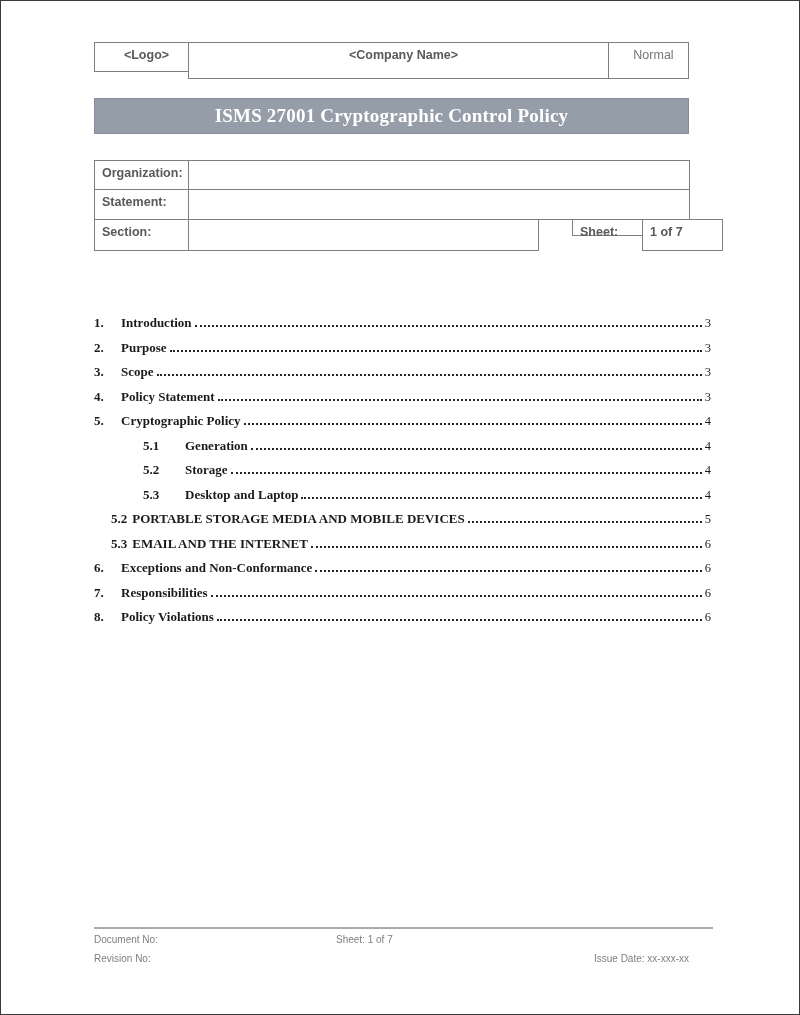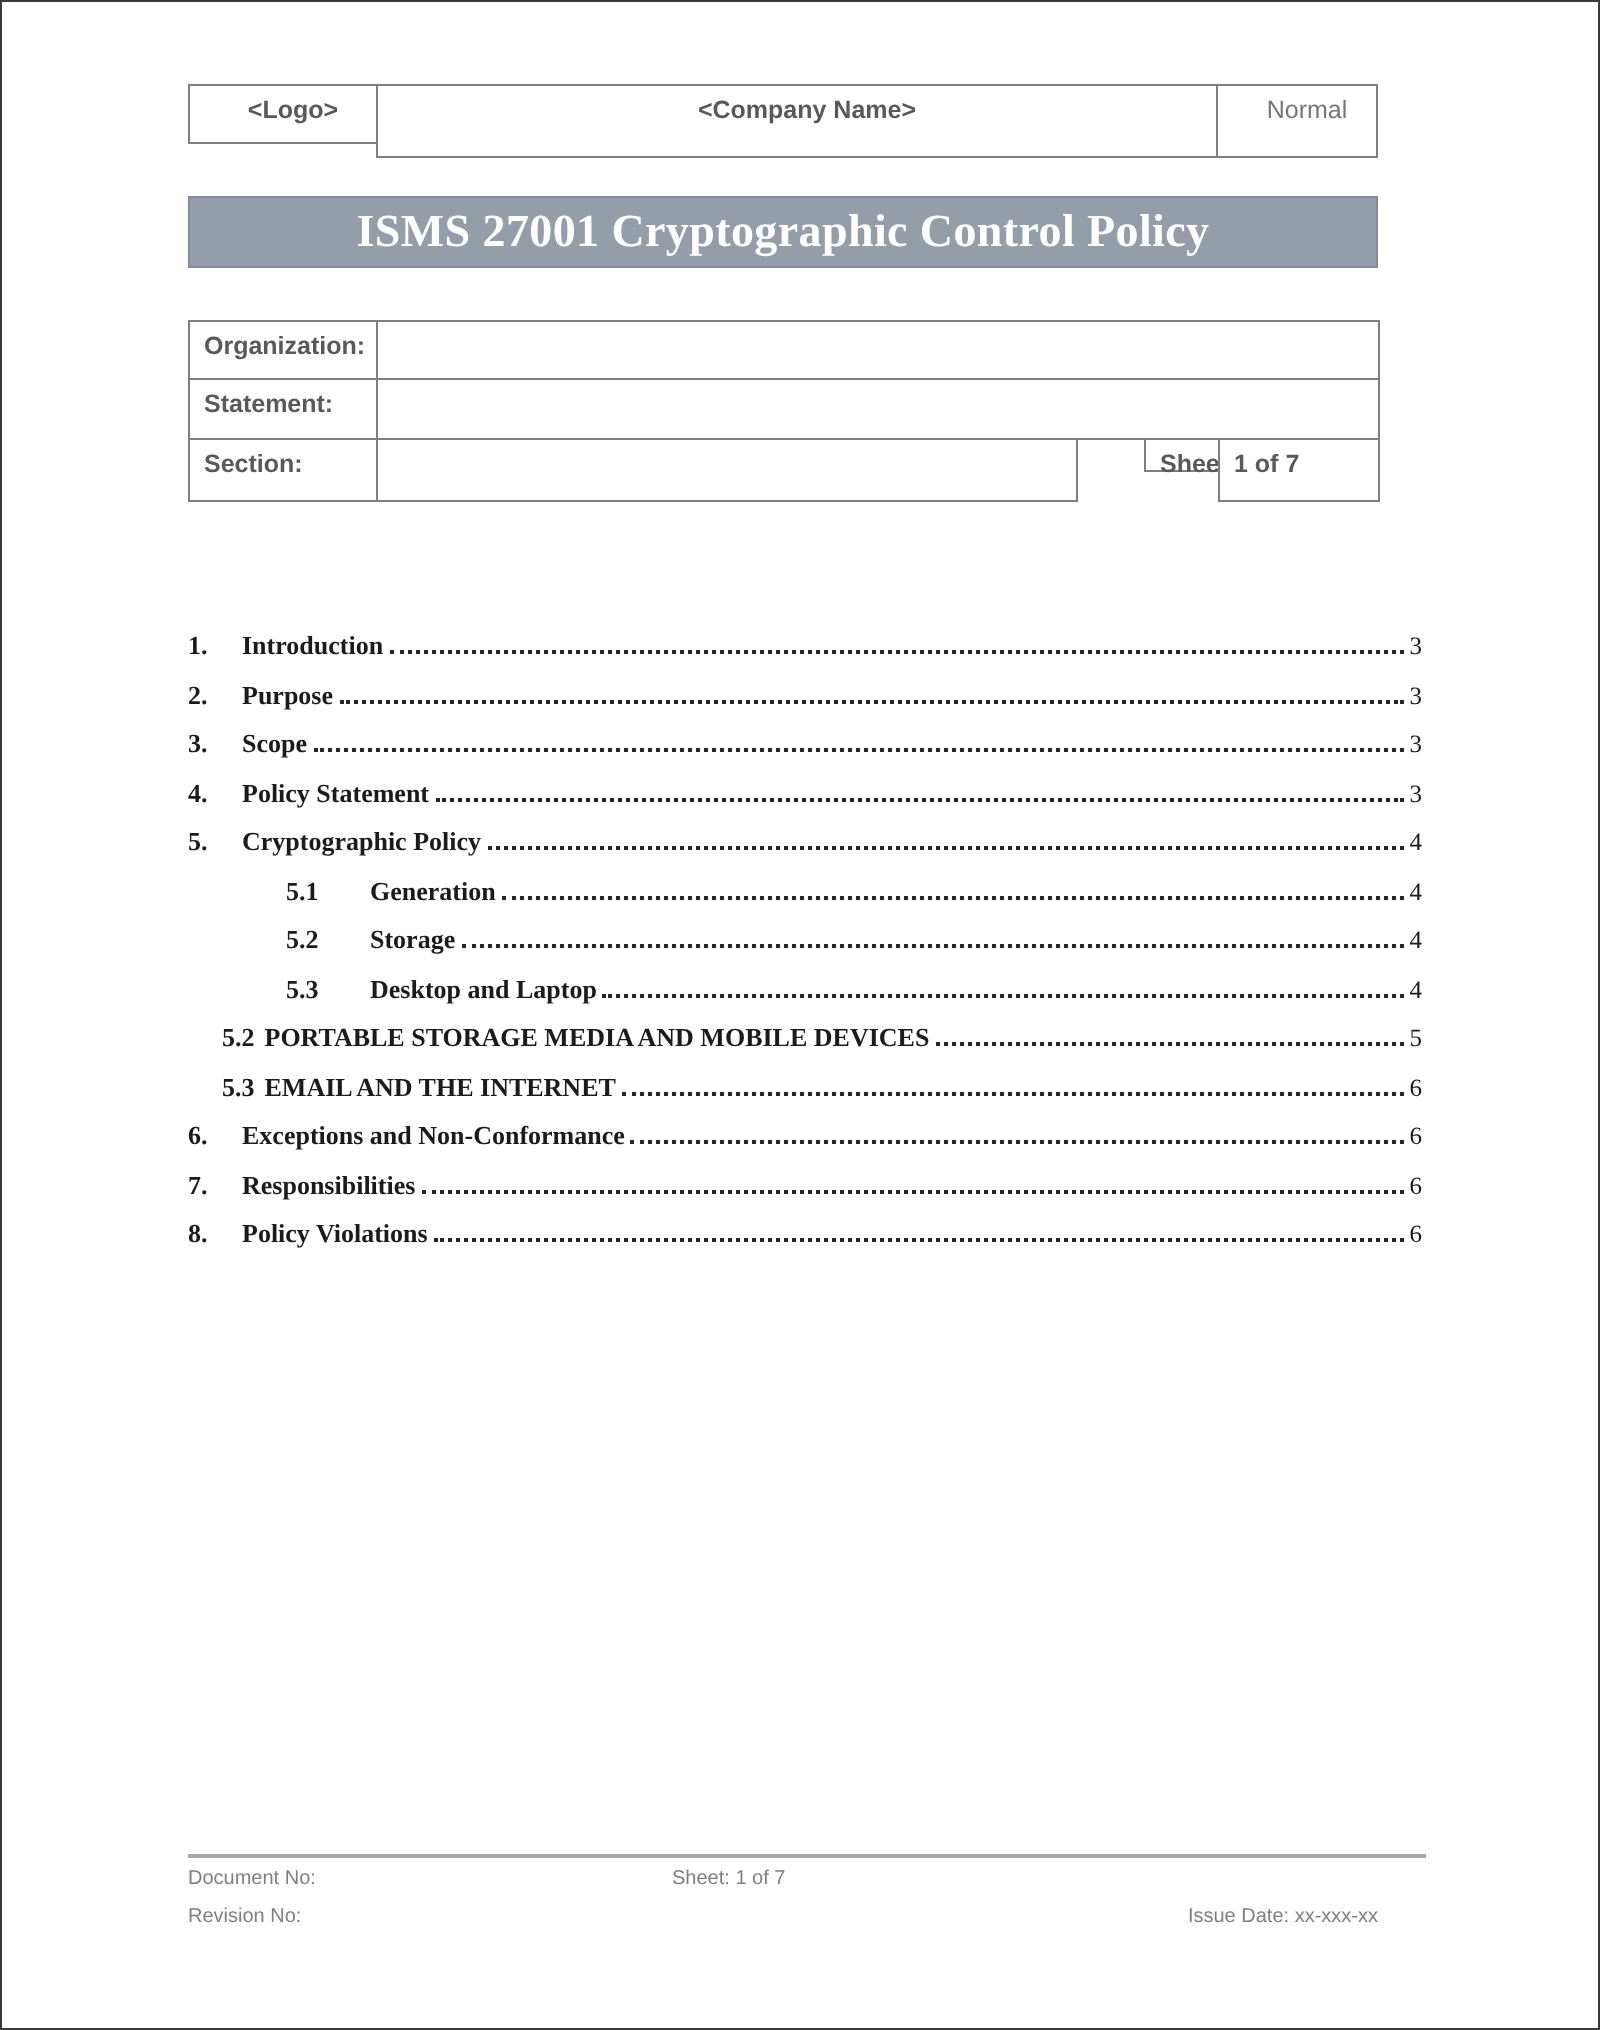--- a/index.html
+++ b/index.html
@@ -26,32 +26,32 @@
   
   .logo-cell      { left: 93px;  top: 41px; width: 95px;  height: 30px; }
   .company-cell   { left: 187px; top: 41px; width: 421px; height: 37px; }
   .normal-cell    { left: 607px; top: 41px; width: 81px;  height: 37px;
                     color: #767676; font-weight: 400; }
   
   .title-bar {
     position: absolute; left: 93px; top: 97px; width: 595px; height: 36px;
     background: var(--title-bar-bg); border: 1px solid #838C98;
     color: #ffffff; font-family: "Liberation Serif", "DejaVu Serif", serif;
-    font-weight: 700; font-size: 23px; text-align: center; line-height: 33px;
+    font-weight: 700; font-size: 19px; text-align: center; line-height: 33px;
     letter-spacing: 0.2px;
   }
   
   .org-label   { left: 93px;  top: 159px; width: 95px;  height: 30px; }
   .org-value   { left: 187px; top: 159px; width: 502px; height: 30px; }
   .dept-label  { left: 93px;  top: 188px; width: 95px;  height: 31px; }
   .dept-value  { left: 187px; top: 188px; width: 502px; height: 31px; }
   .sec-label   { left: 93px;  top: 218px; width: 95px;  height: 32px; }
   .sec-value   { left: 187px; top: 218px; width: 351px; height: 32px; }
   .sheet-label { left: 537px; top: 218px; width: 72px;  height: 17px; margin-left: 34px; }
-  .sheet-value { left: 608px; top: 218px; width: 81px;  height: 32px; }
+  .sheet-value { left: 641px; top: 218px; width: 81px;  height: 32px; }
   
   .contents-heading {
     position: absolute; left: 93px; top: 285px; width: 617px;
     text-align: center; color: var(--accent-blue);
     font-size: 20px; font-weight: 300;
   }
   .toc {
     position: absolute; left: 93px; top: 314px; width: 617px;
     font-family: "Liberation Serif", "DejaVu Serif", serif;
     color: #1b1b1b;

